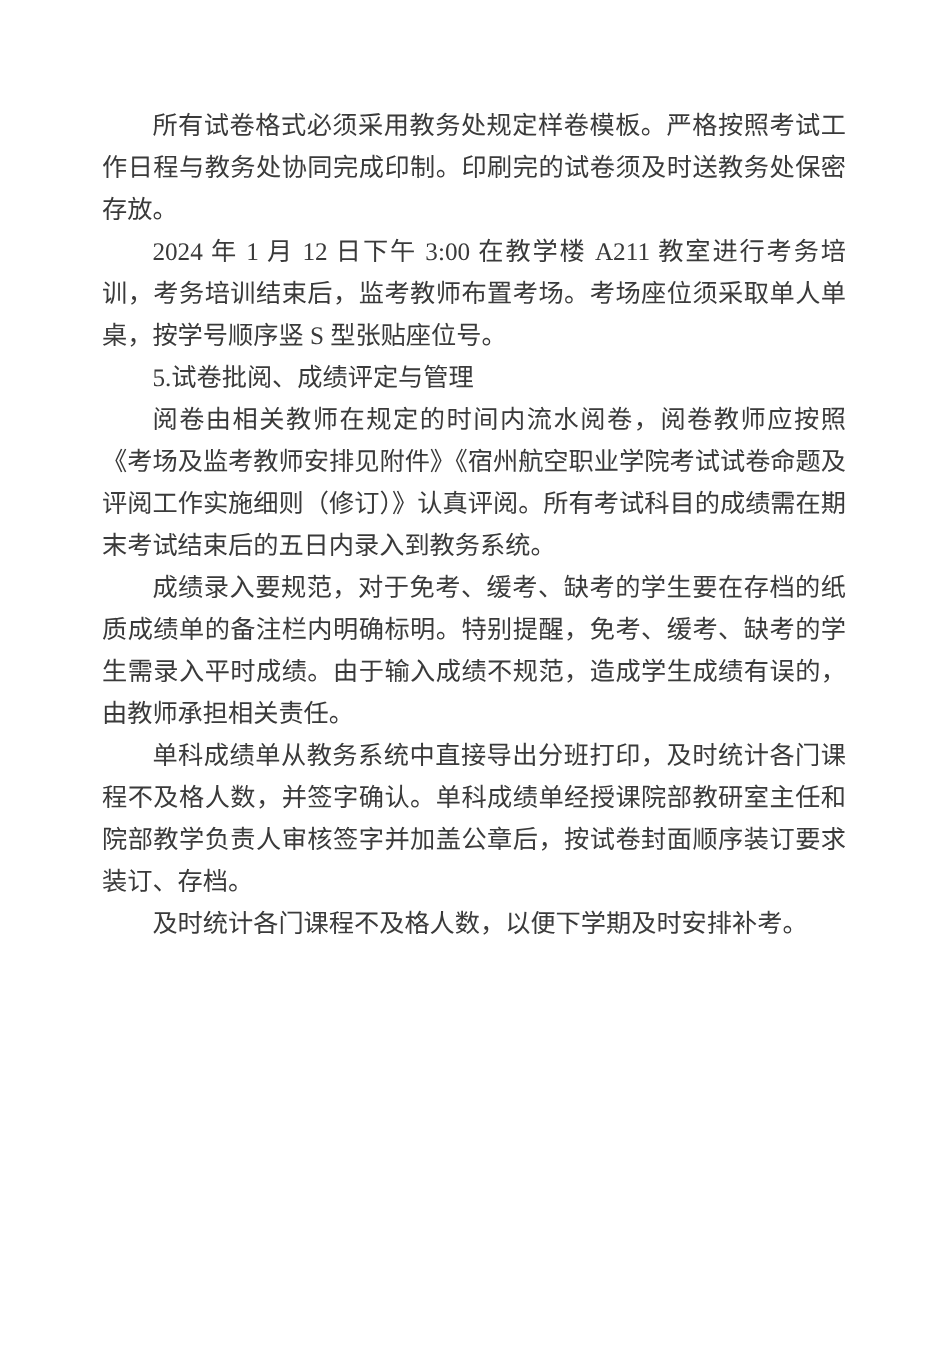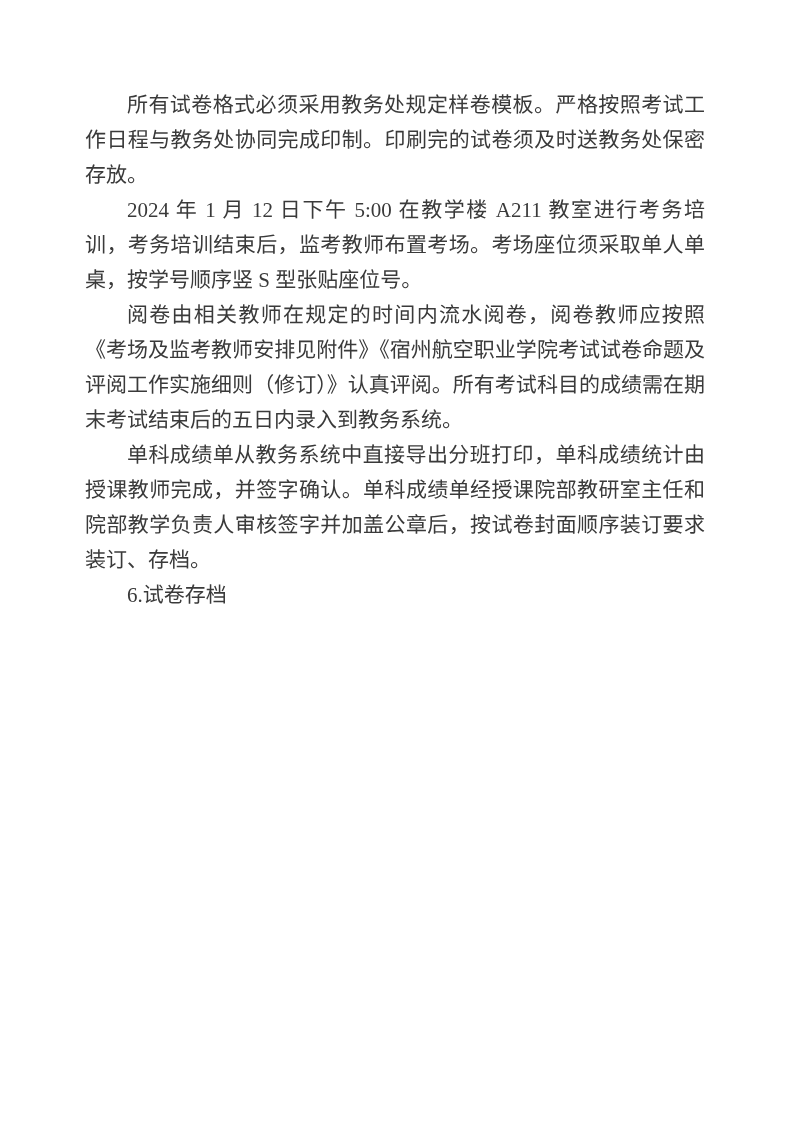--- a/index.html
+++ b/index.html
@@ -35,18 +35,20 @@
     font-weight: normal;
     text-indent: 2em;
   }
 </style>
 </head>
 <body>
 
 <div class="page">
   <div class="doc-content">
     <p>所有试卷格式必须采用教务处规定样卷模板。严格按照考试工作日程与教务处协同完成印制。印刷完的试卷须及时送教务处保密存放。</p>
-    <p>2024 年 1 月 12 日下午 5:00 在教学楼 A211 教室进行考务培训，考务培训结束后，监考教师布置考场。考场座位须采取单人单桌，按学号顺序竖 S 型张贴座位号。</p>
+    <p>2024 年 1 月 12 日下午 3:00 在教学楼 A211 教室进行考务培训，考务培训结束后，监考教师布置考场。考场座位须采取单人单桌，按学号顺序竖 S 型张贴座位号。</p>
+    <h3>5.试卷批阅、成绩评定与管理</h3>
     <p>阅卷由相关教师在规定的时间内流水阅卷，阅卷教师应按照《考场及监考教师安排见附件》《宿州航空职业学院考试试卷命题及评阅工作实施细则（修订）》认真评阅。所有考试科目的成绩需在期末考试结束后的五日内录入到教务系统。</p>
-    <p>单科成绩单从教务系统中直接导出分班打印，单科成绩统计由授课教师完成，并签字确认。单科成绩单经授课院部教研室主任和院部教学负责人审核签字并加盖公章后，按试卷封面顺序装订要求装订、存档。</p>
-    <h3>6.试卷存档</h3>
+    <p>成绩录入要规范，对于免考、缓考、缺考的学生要在存档的纸质成绩单的备注栏内明确标明。特别提醒，免考、缓考、缺考的学生需录入平时成绩。由于输入成绩不规范，造成学生成绩有误的，由教师承担相关责任。</p>
+    <p>单科成绩单从教务系统中直接导出分班打印，及时统计各门课程不及格人数，并签字确认。单科成绩单经授课院部教研室主任和院部教学负责人审核签字并加盖公章后，按试卷封面顺序装订要求装订、存档。</p>
+    <p>及时统计各门课程不及格人数，以便下学期及时安排补考。</p>
   </div>
 </div>
 
 </body></html>

